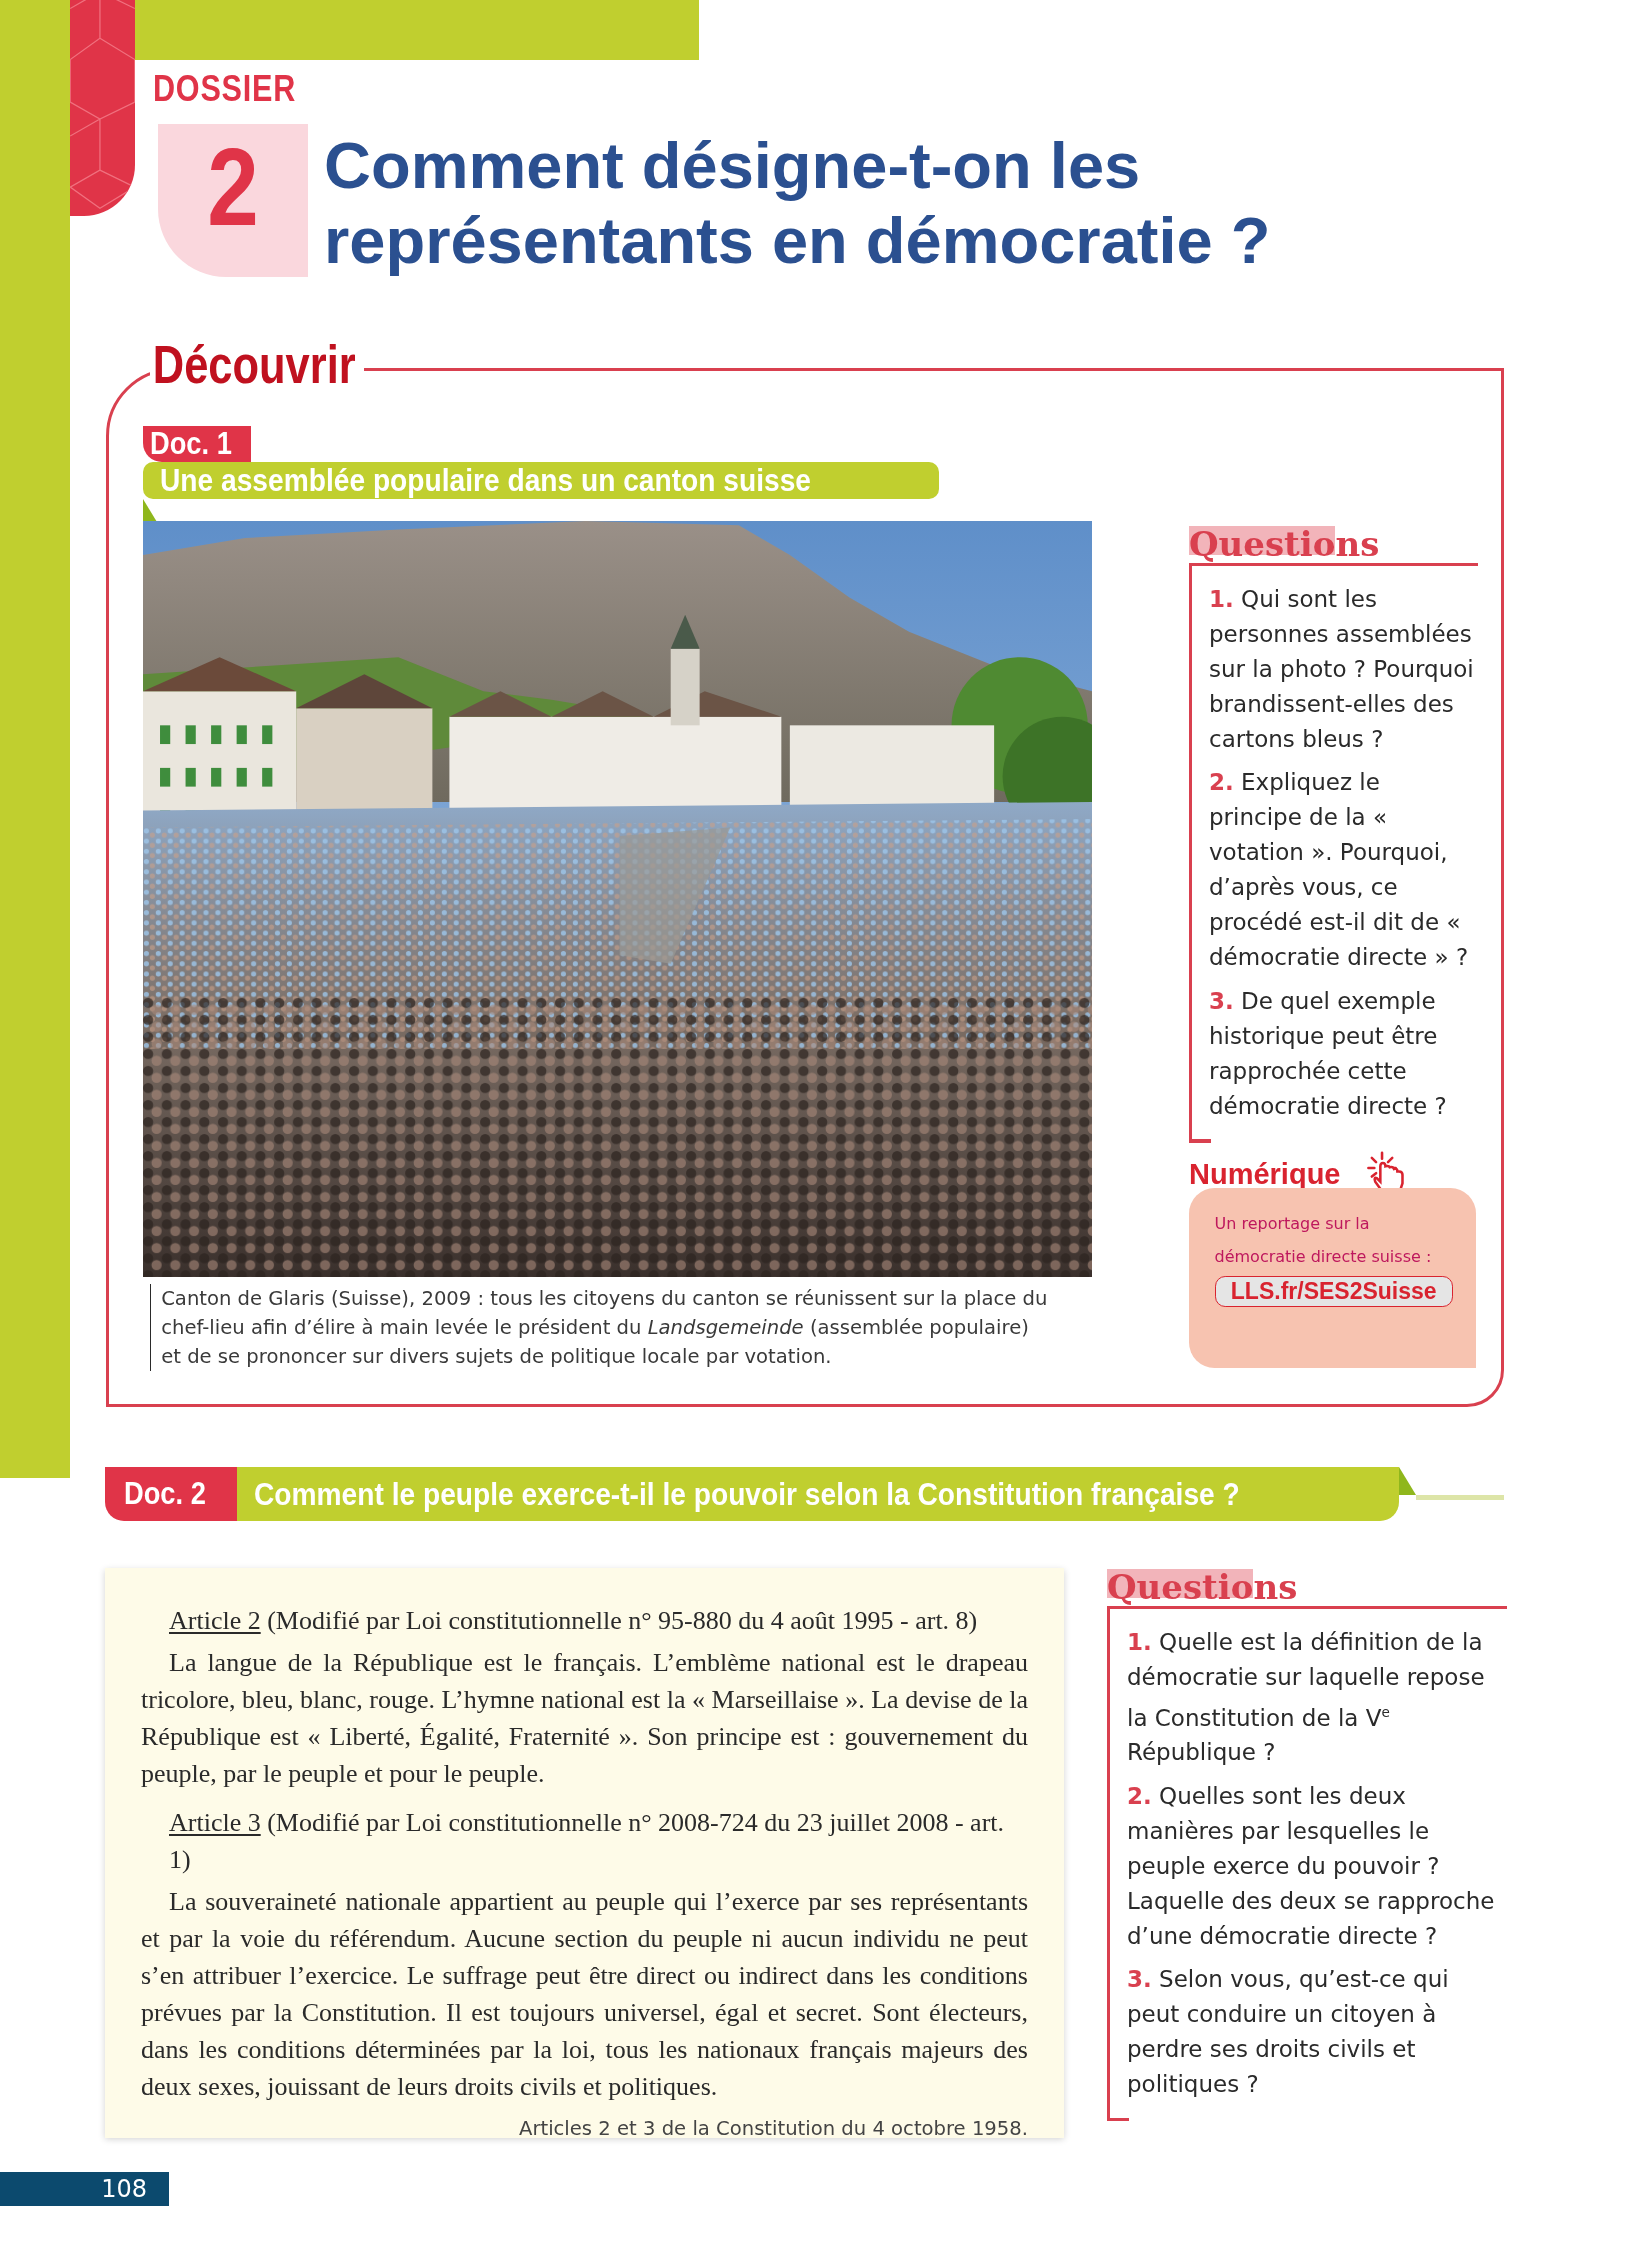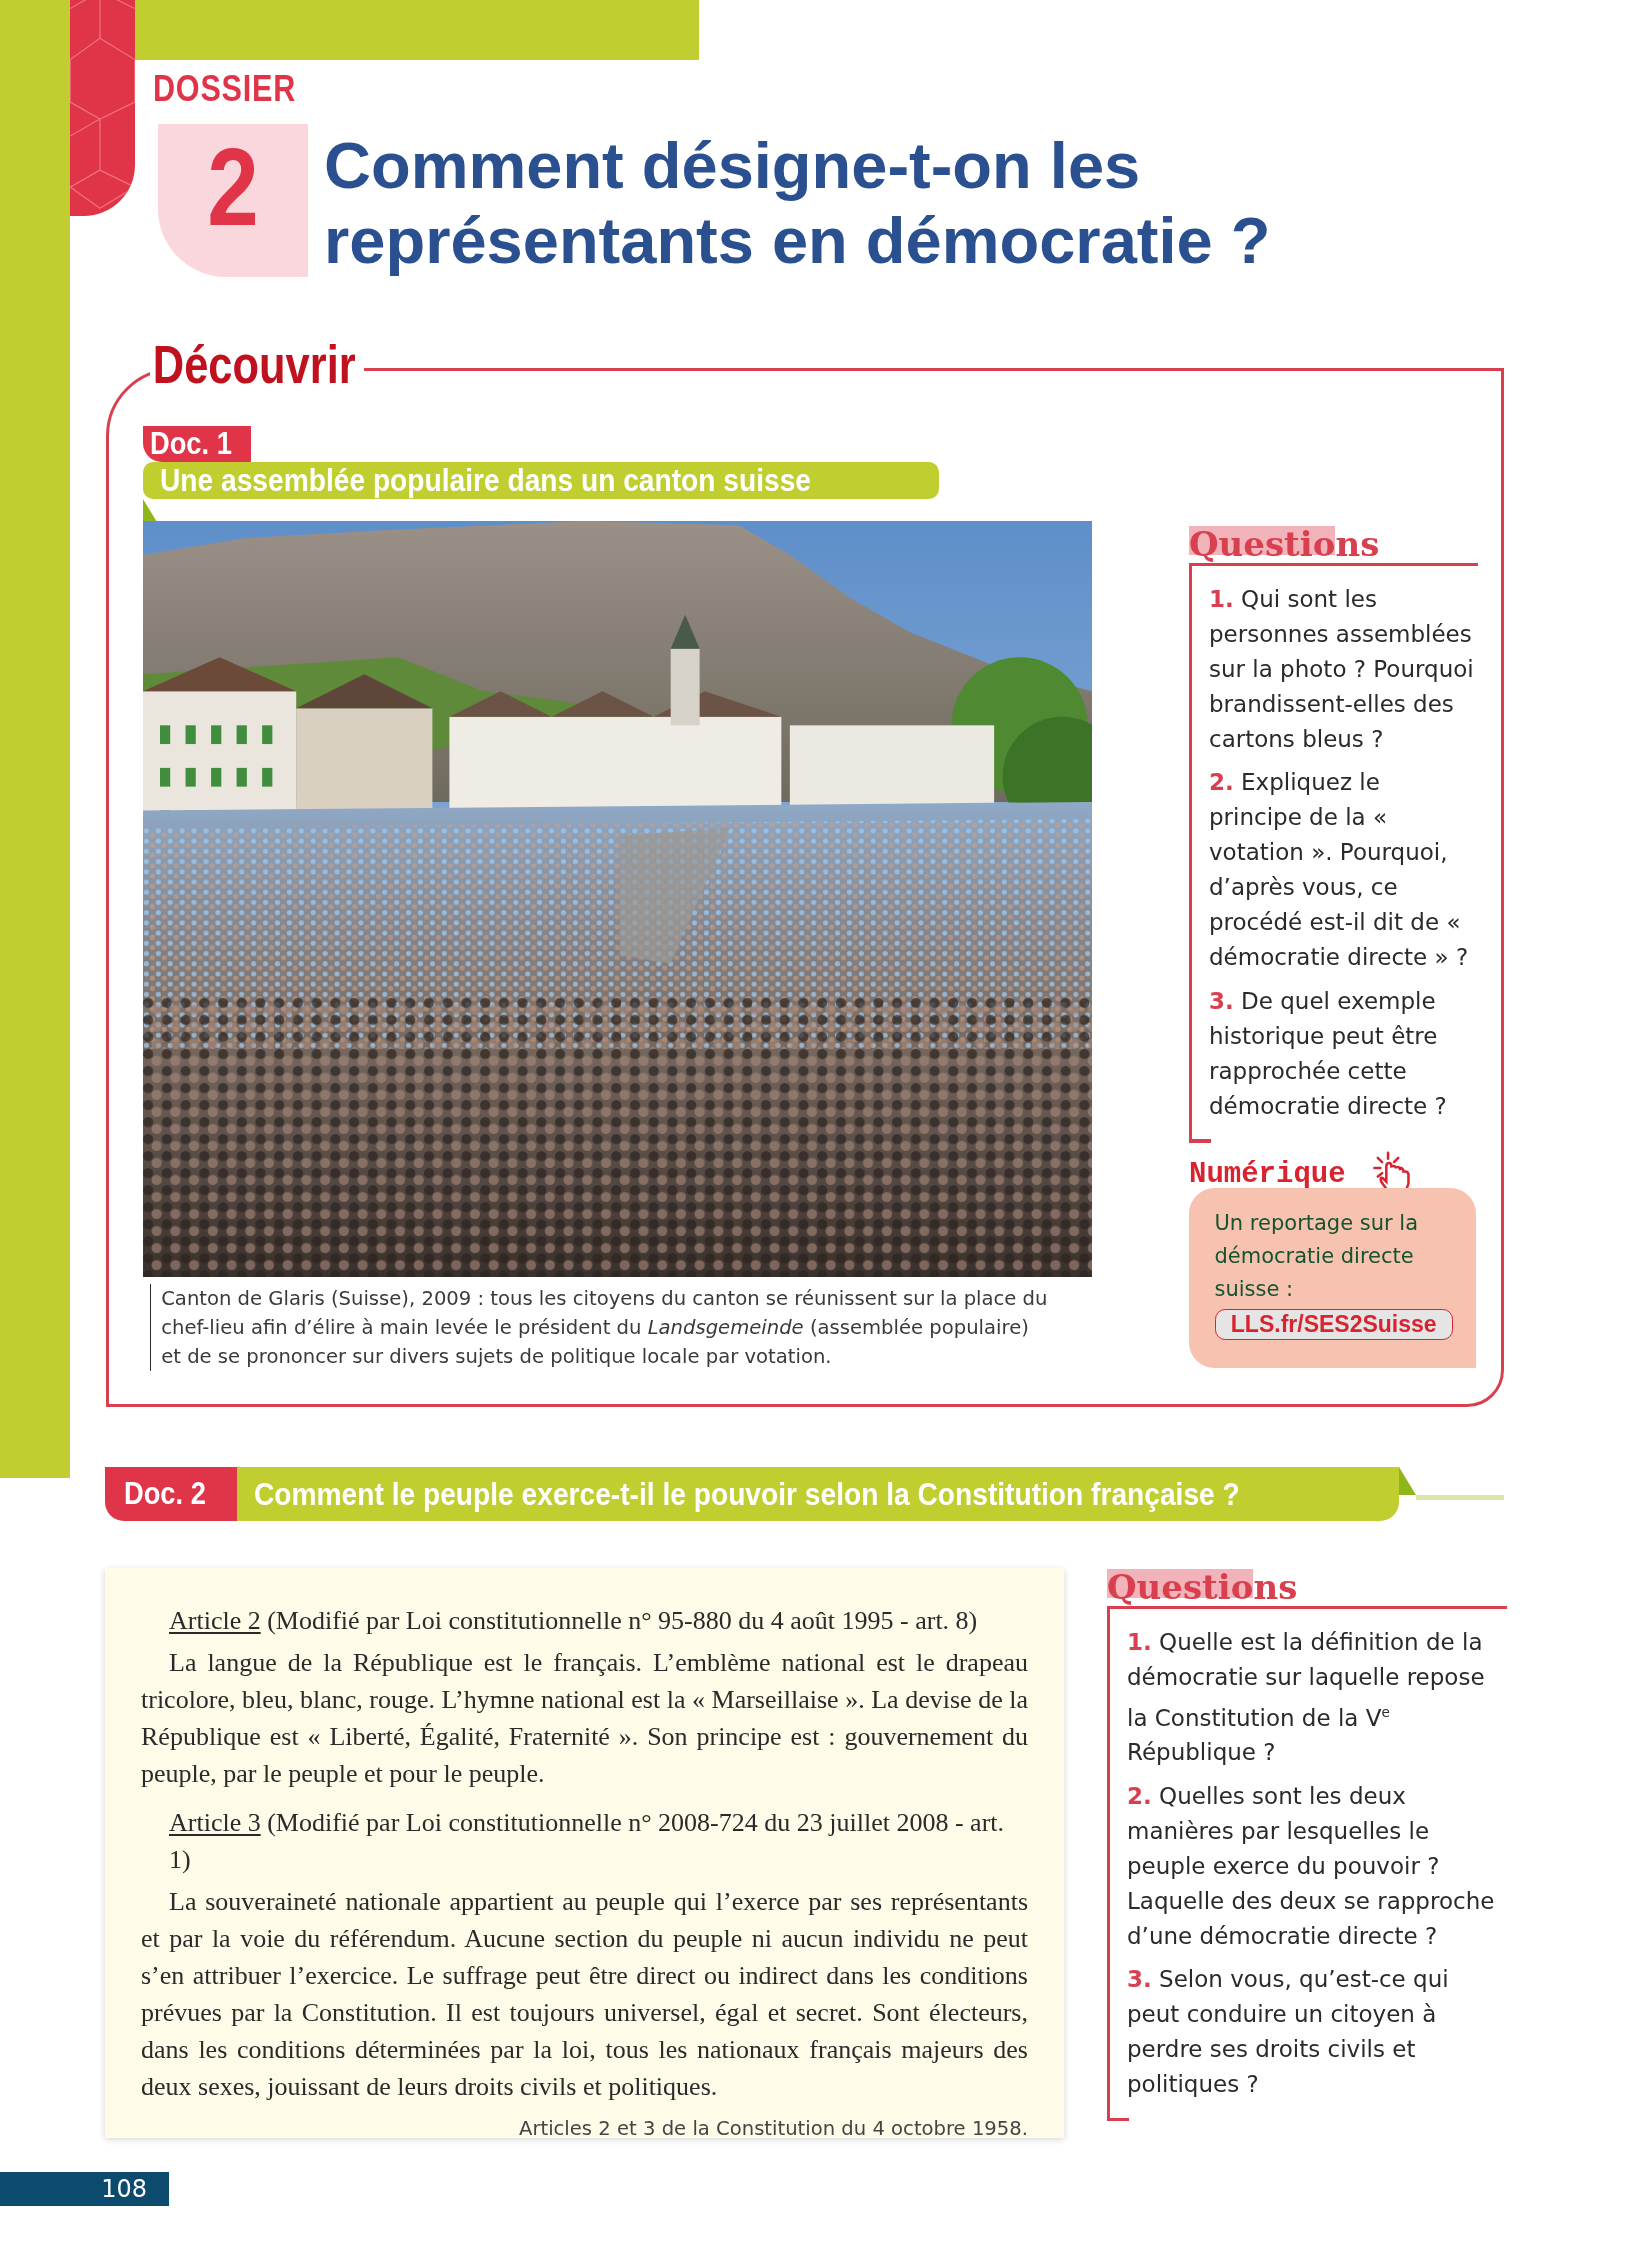--- a/index.html
+++ b/index.html
@@ -40,23 +40,23 @@
   .q-box { border-top: 3.4px solid #d9404f; border-left: 3.4px solid #d9404f; position: relative; padding: 15.3px 0 19px 17px; }
   .q-box::after { content: ""; position: absolute; left: -3.4px; bottom: 0; width: 22px; height: 3.4px; background: #d9404f; }
   .q-item { font-family: "DejaVu Sans", sans-serif; font-size: 23px; line-height: 35px; color: #2a2a2a; margin-bottom: 8.5px; }
   .q-item .n { color: #d9404f; font-weight: bold; }
   .q-item sup { font-size: 13.6px; }
 
   .q1 { left: 1189px; top: 526px; width: 289px; z-index: 1; }
   .q2 { left: 1107px; top: 1569px; width: 400px; z-index: 1; }
 
   
-  .num-head { left: 1189px; top: 1151px; font-family: Liberation Mono, monospace; font-weight: bold; font-size: 29px; color: #d9232f; display: flex; align-items: center; gap: 25px; }
+  .num-head { left: 1189px; top: 1151px; font-family: Liberation Sans, sans-serif; font-weight: bold; font-size: 29px; color: #d9232f; display: flex; align-items: center; gap: 25px; }
   .num-box { left: 1189px; top: 1188px; width: 287px; height: 180px; background: #f7c3b0; border-radius: 25.5px 25.5px 0 25.5px; padding: 19px 17px 0 25.5px; }
-  .num-text { font-family: "DejaVu Sans", sans-serif; font-size: 21px; line-height: 33px; color: #14532d; }
+  .num-text { font-family: "DejaVu Sans", sans-serif; font-size: 16px; line-height: 33px; color: #be185d; }
   .num-link { display: inline-block; margin-top: 3.4px; background: #e5e5e5; border: 1.7px solid #d9232f; border-radius: 10.2px; padding: 0.9px 15.3px; font-family: "Liberation Sans", sans-serif; font-weight: bold; font-size: 23px; color: #d9232f; }
 
   .doc1-header { left: 143px; top: 426px; width: 1332px; flex-direction: column; }
   .doc2-header { left: 105px; top: 1467px; width: 1399px; }
 
   
   .cream-box { left: 105px; top: 1568px; width: 959px; height: 570px; background: #fefbe8; box-shadow: 0 1.7px 6.8px rgba(0,0,0,0.18); padding: 34px 36px 0 36px; font-family: "Liberation Serif", serif; color: #2a2a2a; }
   .art-head { font-size: 26px; line-height: 37px; padding-left: 28px; margin-bottom: 5.1px; }
   .art-head u { text-decoration: underline; text-underline-offset: 3.4px; }
   .art-body { font-size: 26px; line-height: 37px; text-indent: 28px; text-align: justify; margin-bottom: 12px; }

